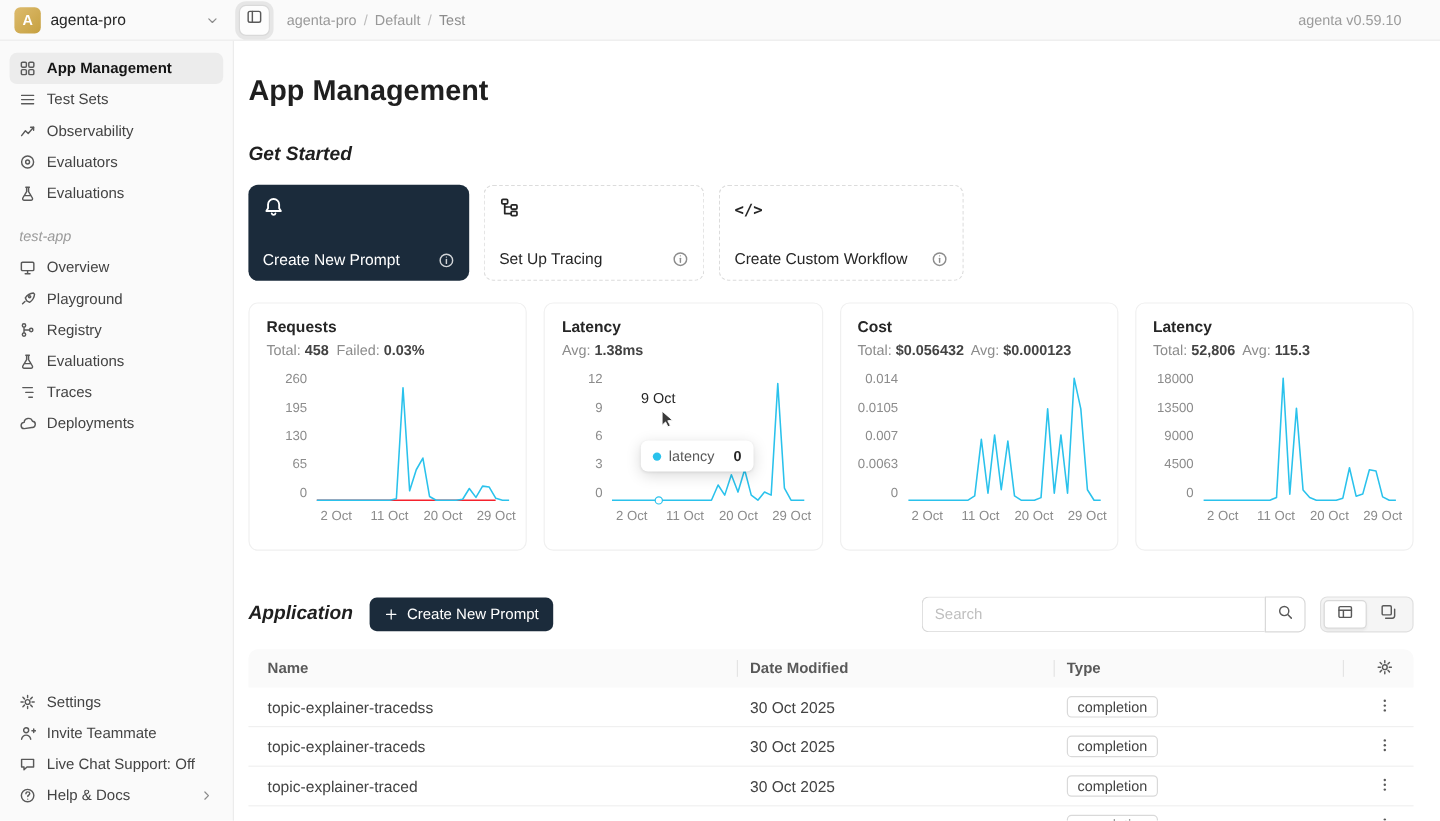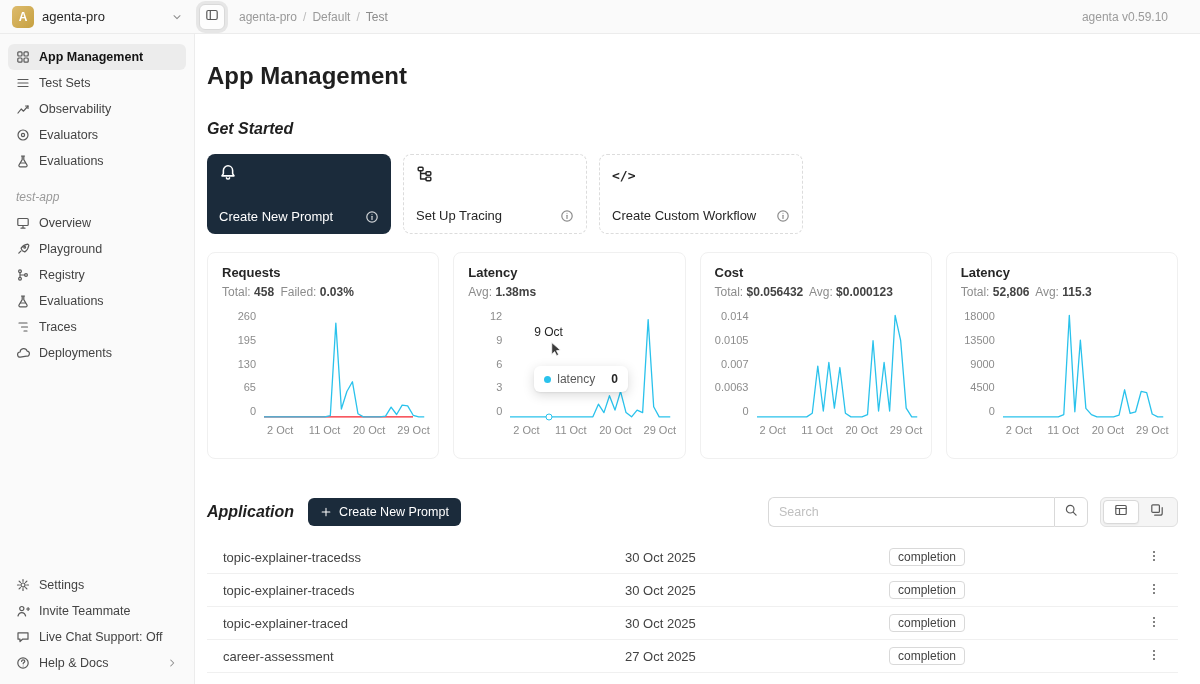--- a/index.html
+++ b/index.html
@@ -522,20 +522,31 @@
           <span><svg width="14" height="14" viewBox="0 0 14 14" fill="none" stroke="currentColor" stroke-width="1.2" stroke-linecap="round" stroke-linejoin="round">
                 <rect x="1.8" y="1.8" width="7.6" height="7.6" rx="1"></rect>
                 <path d="M12.2 4.7v5.5a2 2 0 01-2 2H4.7"></path>
               </svg></span>
         </div>
       </div>
     </div>
   </div>
 
   <div class="table">
+    <div class="t-head">
+      <div class="c-name">Name</div>
+      <div class="c-date">Date Modified</div>
+      <div class="c-type">Type</div>
+      <div class="c-actions gear-head">
+        <span><svg width="14" height="14" viewBox="0 0 14 14" fill="none" stroke="currentColor" stroke-width="1.2" stroke-linecap="round" stroke-linejoin="round">
+              <circle cx="7" cy="7" r="2"></circle>
+              <path d="M7 1.5v1.8M7 10.7v1.8M1.5 7h1.8M10.7 7h1.8M3.1 3.1l1.3 1.3M9.6 9.6l1.3 1.3M10.9 3.1L9.6 4.4M4.4 9.6l-1.3 1.3"></path>
+            </svg></span>
+      </div>
+    </div>
 
     <div class="t-row">
       <div class="c-name">topic-explainer-tracedss</div>
       <div class="c-date">30 Oct 2025</div>
       <div class="c-type"><span class="badge">completion</span></div>
       <div class="c-actions kebab">
         <span><svg width="14" height="14" viewBox="0 0 14 14" fill="none" stroke="currentColor" stroke-width="1.2" stroke-linecap="round" stroke-linejoin="round">
               <circle cx="7" cy="3" r="1" fill="currentColor" stroke="none"></circle>
               <circle cx="7" cy="7" r="1" fill="currentColor" stroke="none"></circle>
               <circle cx="7" cy="11" r="1" fill="currentColor" stroke="none"></circle>

